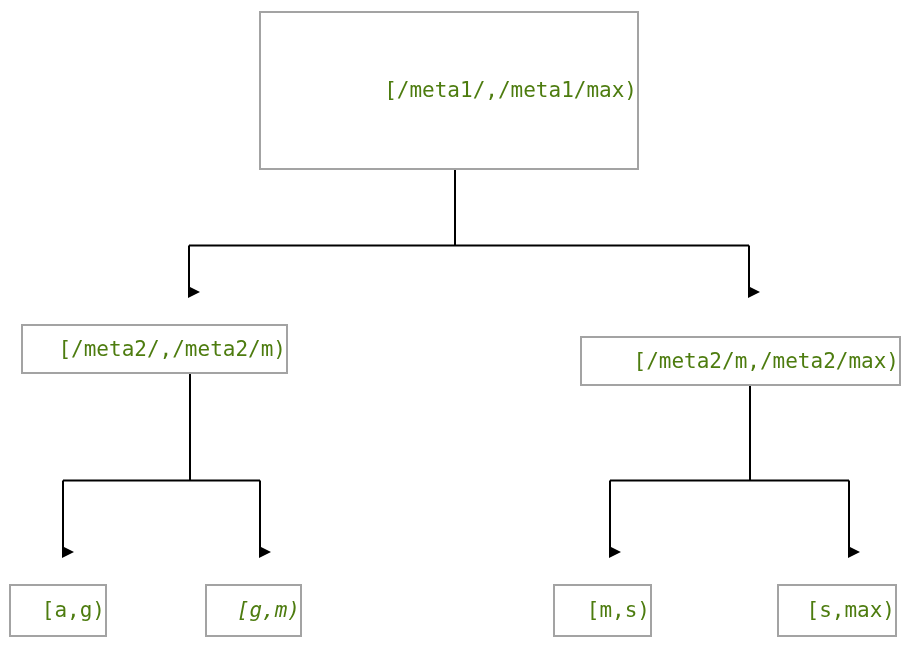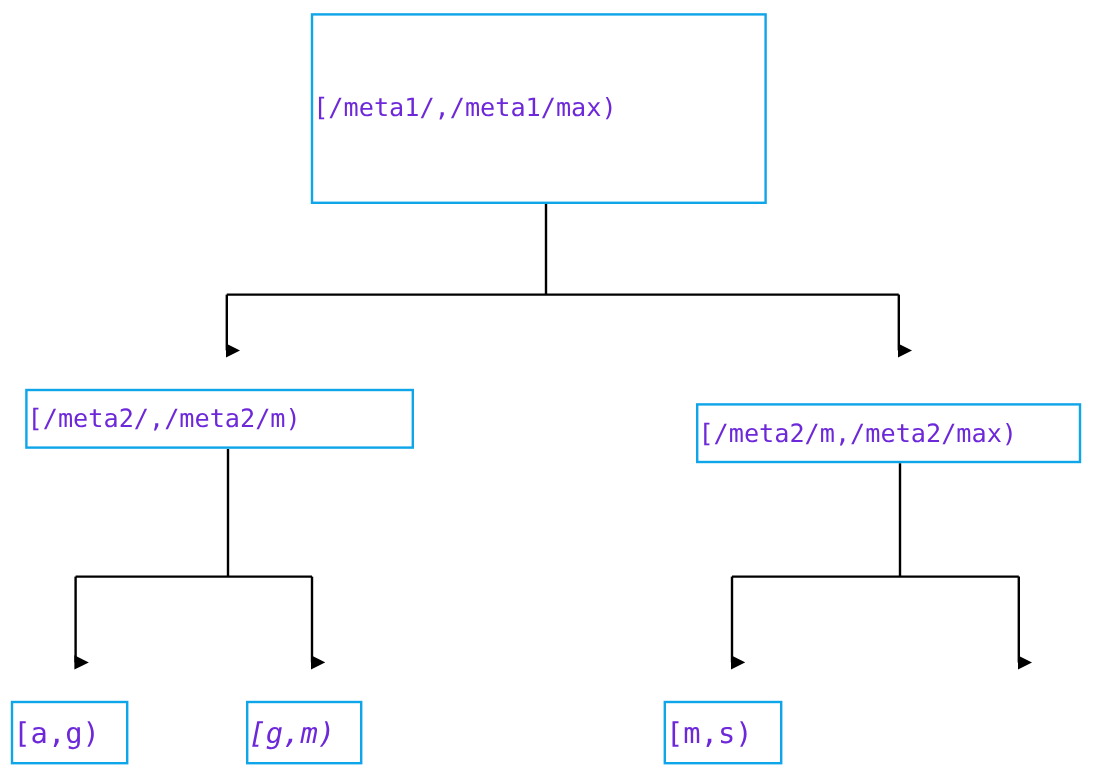--- a/index.html
+++ b/index.html
@@ -19,39 +19,39 @@
   #edges {
     position: absolute;
     left: 0;
     top: 0;
     width: 912px;
     height: 652px;
   }
   .node {
     position: absolute;
     box-sizing: border-box;
-    border: 2px solid #0ea5e9;
+    border: 2px solid #a3a3a3;
     background: #ffffff;
     display: flex;
     align-items: center;
-    justify-content: flex-start;
-    color: #6d28d9;
+    justify-content: flex-end;
+    color: #4d7c0f;
     white-space: nowrap;
     z-index: 2;
   }
   .node-label {
     display: block;
     line-height: 1;
     letter-spacing: 0px;
   }
   .node-root     { left: 259px; top: 11px;  width: 380px; height: 159px; font-size: 21px; }
   .node-mid      { top: 324px; height: 50px; font-size: 21px; }
-  .node-mid-l    { left: 21px;  width: 324px; }
+  .node-mid-l    { left: 21px;  width: 267px; }
   .node-mid-r    { left: 580px; width: 321px; margin-top: 12px; }
-  .node-leaf     { top: 584px; height: 53px; font-size: 24px; }
+  .node-leaf     { top: 584px; height: 53px; font-size: 21px; }
   .node-leaf-1   { left: 9px;   width: 98px;  }
   .node-leaf-2   { left: 205px; width: 97px; font-style: italic;  }
   .node-leaf-3   { left: 553px; width: 99px;  }
   .node-leaf-4   { left: 777px; width: 120px; }
 </style>
 </head>
 <body>
 
 <div id="canvas">
 
@@ -98,14 +98,17 @@
   </div>
 
   <div class="node node-leaf node-leaf-2">
     <span class="node-label">[g,m)</span>
   </div>
 
   <div class="node node-leaf node-leaf-3">
     <span class="node-label">[m,s)</span>
   </div>
 
+  <div class="node node-leaf node-leaf-4">
+    <span class="node-label">[s,max)</span>
+  </div>
 
 </div>
 
 </body></html>

